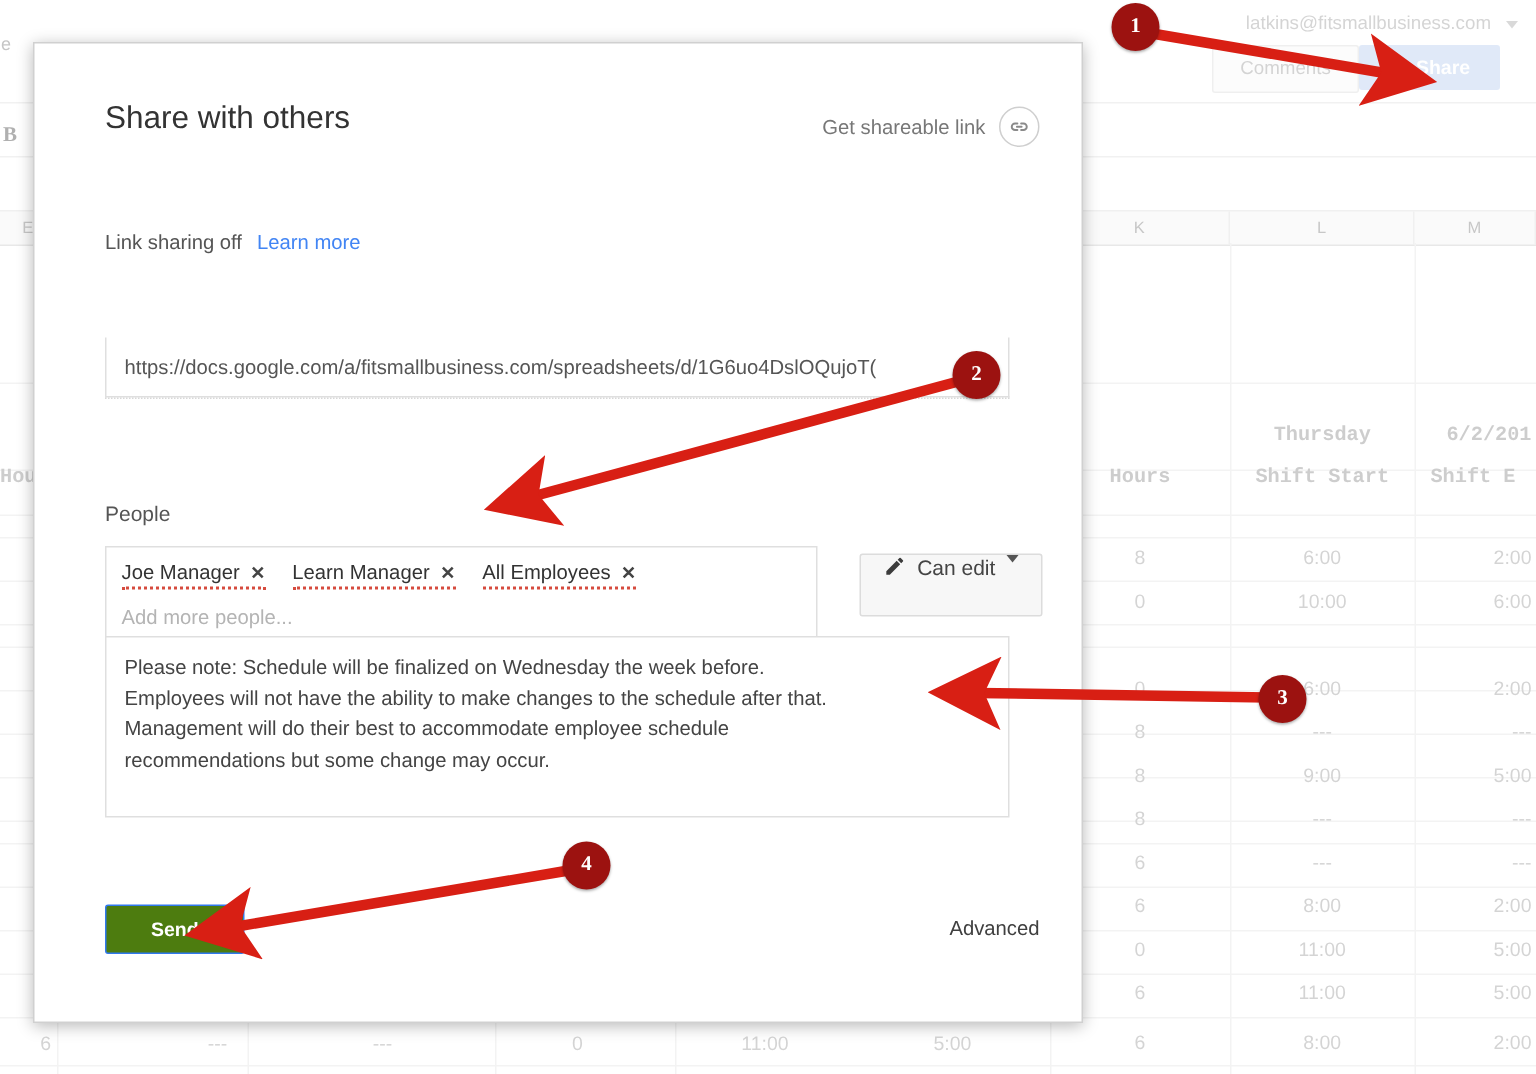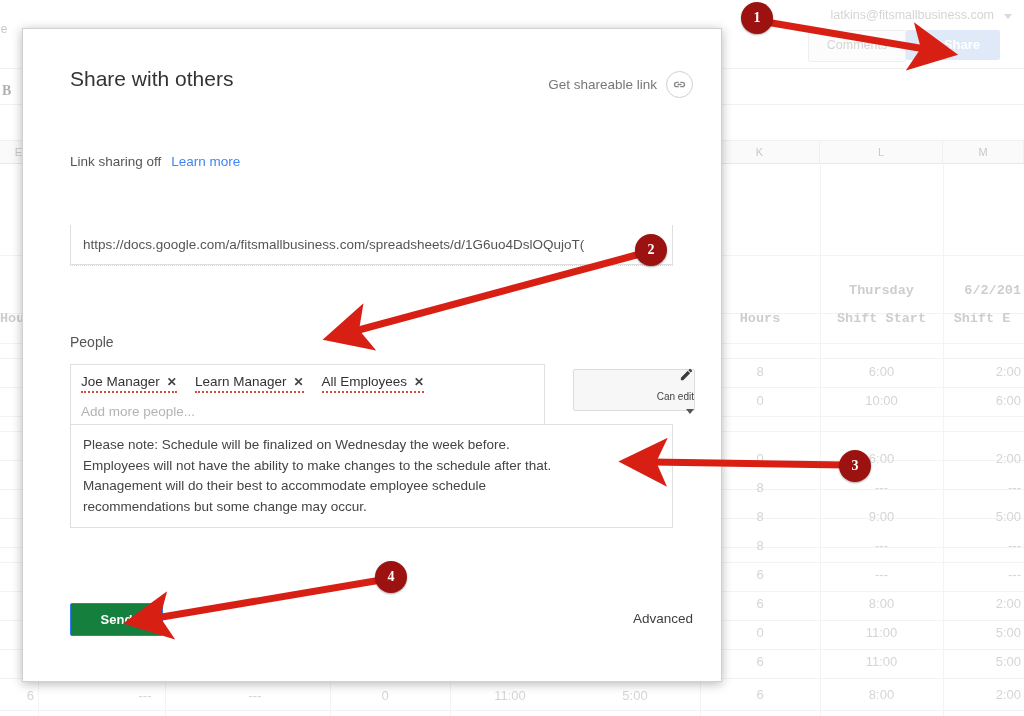--- a/index.html
+++ b/index.html
@@ -323,60 +323,59 @@
     position: absolute;
     left: 550px;
     top: 340px;
     width: 122px;
     height: 42px;
     border: 1px solid #dcdcdc;
     background: #f7f7f7;
     border-radius: 2px;
     box-sizing: border-box;
     display: flex;
-    align-items: flex-end;
+    align-items: flex-start;
     justify-content: center;
     gap: 7px;
-    font-size: 10px;
+    font-size: 14px;
     color: #444;
-    flex-direction: column;
   }
   .perm-caret {
     width: 0; height: 0;
     border-left: 4px solid transparent;
     border-right: 4px solid transparent;
     border-top: 5px solid #555;
   }
 
   .message-box {
     position: absolute;
     left: 47px;
     top: 395px;
     width: 603px;
-    height: 104px;
+    height: 121px;
     border: 1px solid #dfdfdf;
     box-sizing: border-box;
     background: #fff;
     padding: 10px 12px;
     font-size: 13.5px;
     color: #444;
     line-height: 20.5px;
     white-space: pre-line;
     overflow: hidden;
     resize: none;
     font-family: "Liberation Sans", sans-serif;
   }
 
   .btn-send {
     position: absolute;
     left: 47px;
     top: 574px;
     width: 93px;
     height: 33px;
-    background: #15803d;
+    background: #4d7c0f;
     border: 1px solid #3079ed;
     border-radius: 2px;
     color: #fff;
     font-size: 13px;
     font-weight: bold;
     display: flex;
     align-items: center;
     justify-content: center;
     box-sizing: border-box;
     cursor: pointer;

